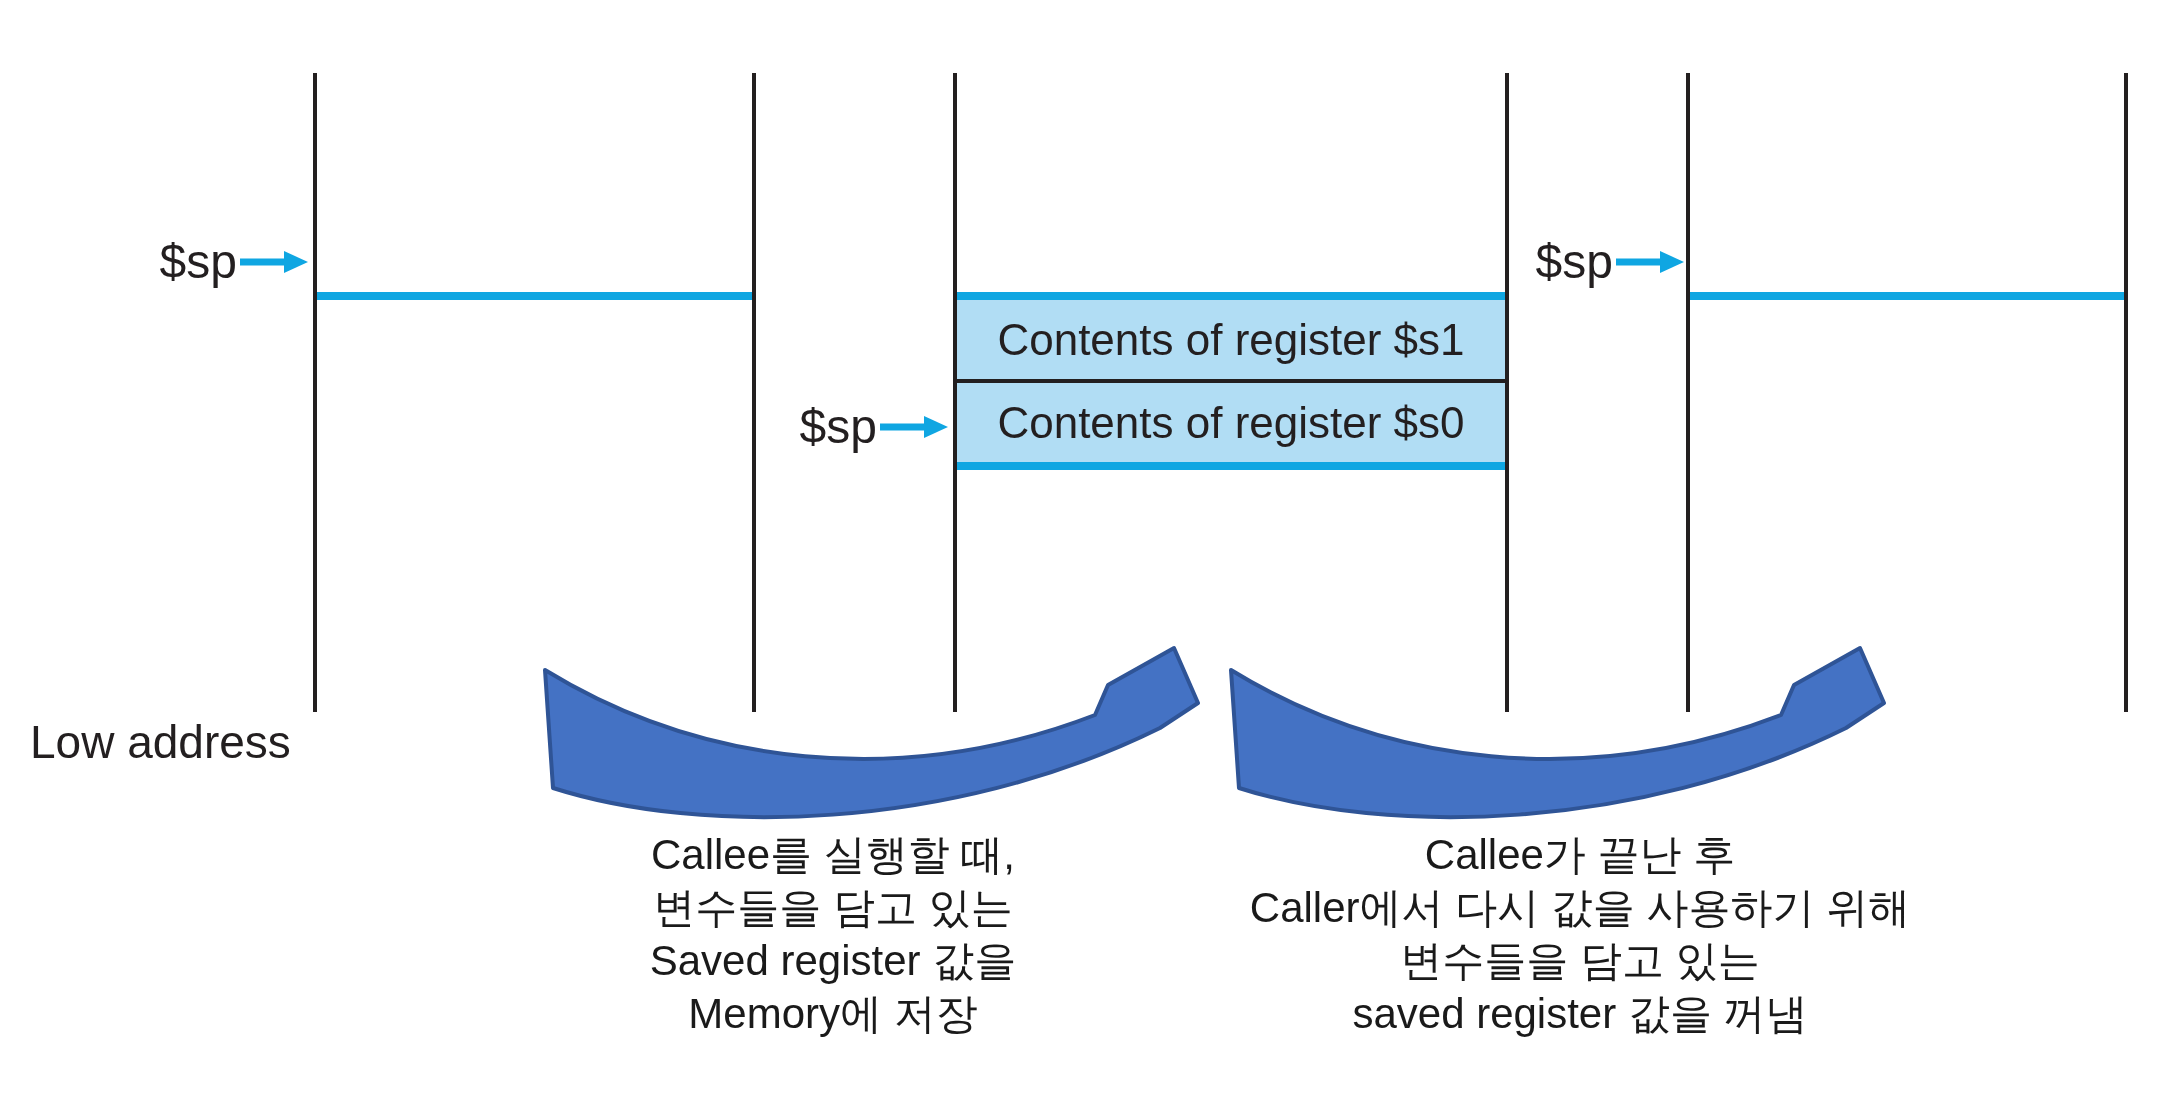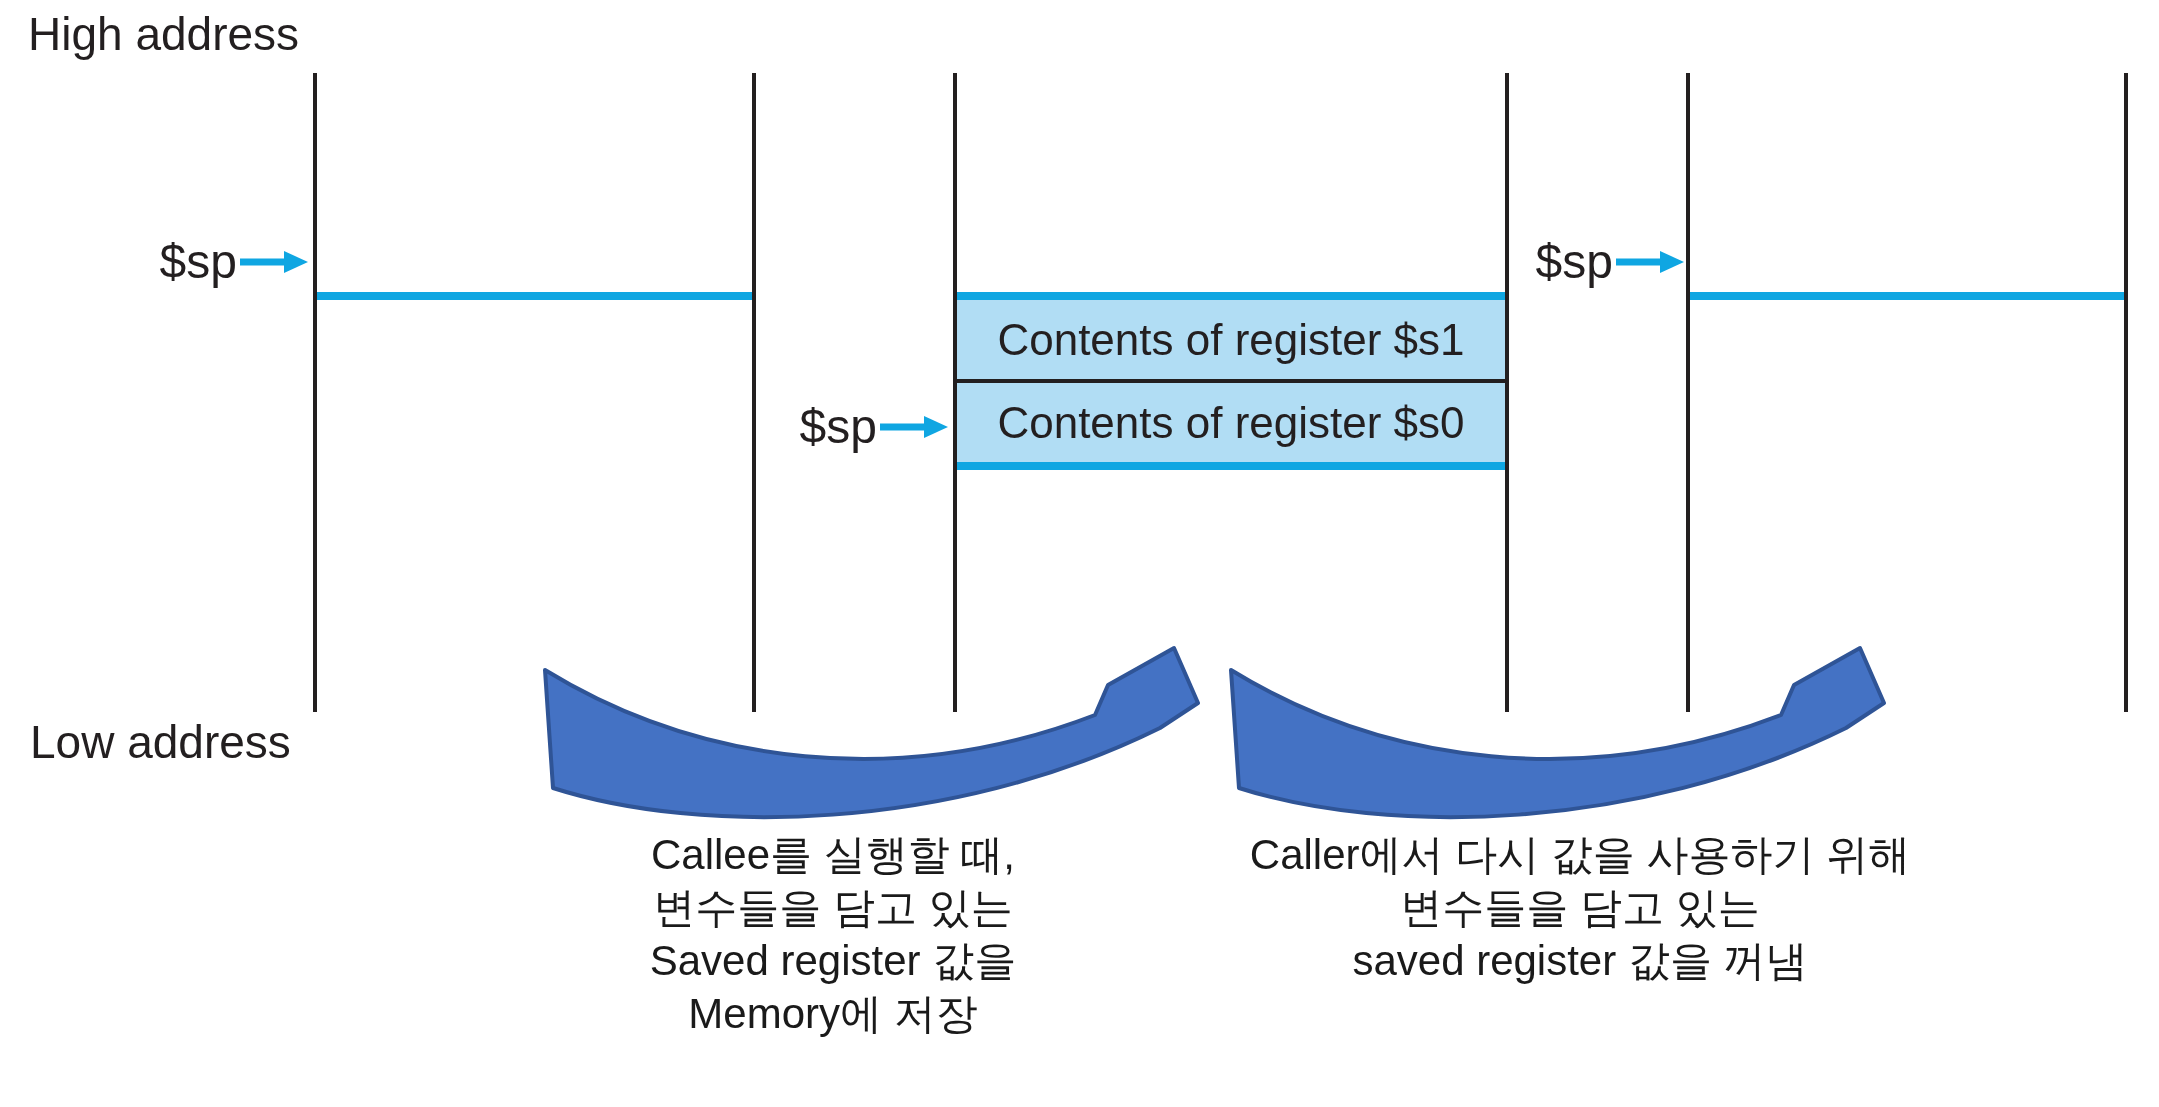--- a/index.html
+++ b/index.html
@@ -120,21 +120,20 @@
     white-space: nowrap;
   }
   .note.save    { left: 453px;  width: 760px; }
   .note.restore { left: 1195px; width: 770px; }
 </style>
 </head>
 <body>
 
 <div class="canvas">
 
-  <div class="addr-label high">High address</div>
   <div class="addr-label low">Low address</div>
 
   <div class="wall v1"></div>
   <div class="wall v2"></div>
   <div class="wall v3"></div>
   <div class="wall v4"></div>
   <div class="wall v5"></div>
   <div class="wall v6"></div>
 
   <div class="sp-line left"></div>
@@ -196,18 +195,19 @@
   </svg>
 
   <div class="note save">
     <div>Callee를 실행할 때,</div>
     <div>변수들을 담고 있는</div>
     <div>Saved register 값을</div>
     <div>Memory에 저장</div>
   </div>
 
   <div class="note restore">
+    <div>Callee가 끝난 후</div>
     <div>Caller에서 다시 값을 사용하기 위해</div>
     <div>변수들을 담고 있는</div>
     <div>saved register 값을 꺼냄</div>
   </div>
 
 </div>
 
 </body></html>

